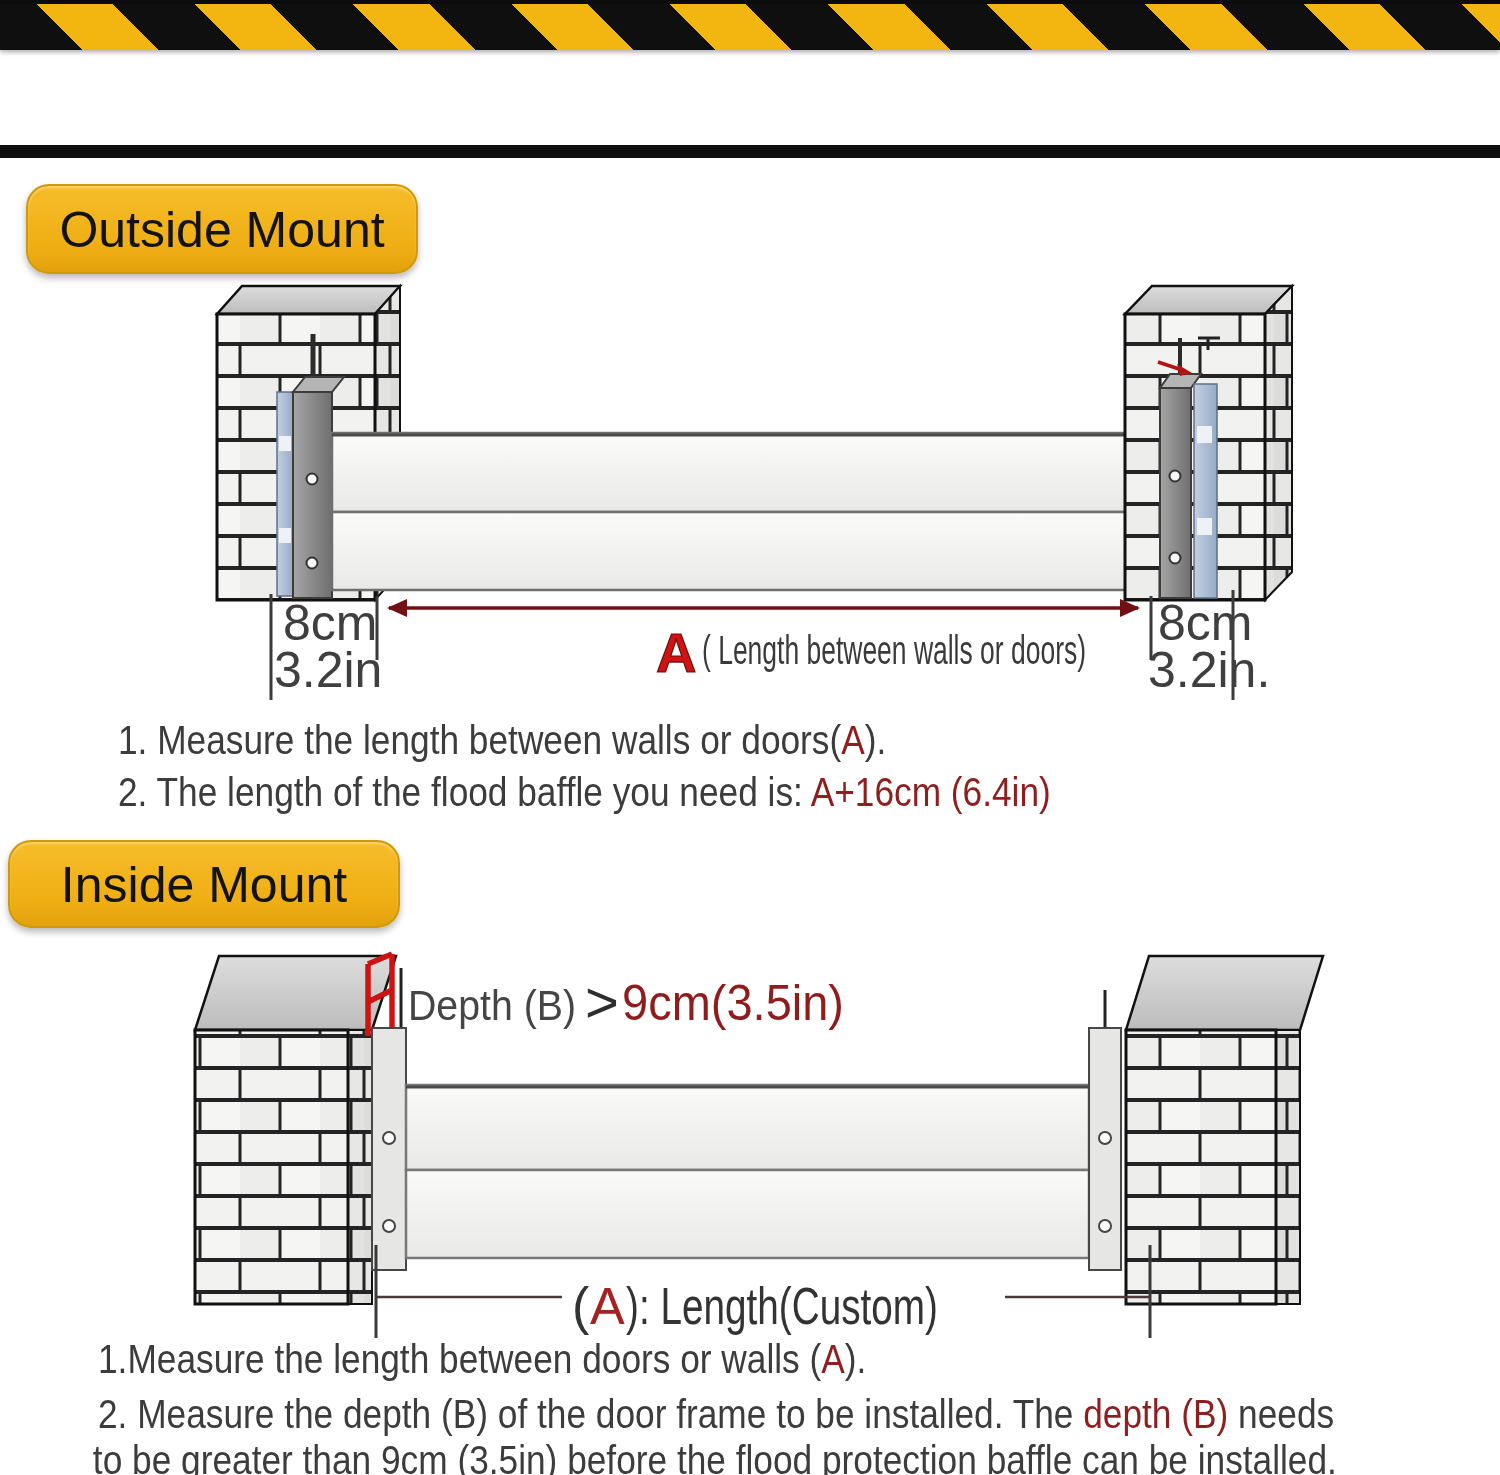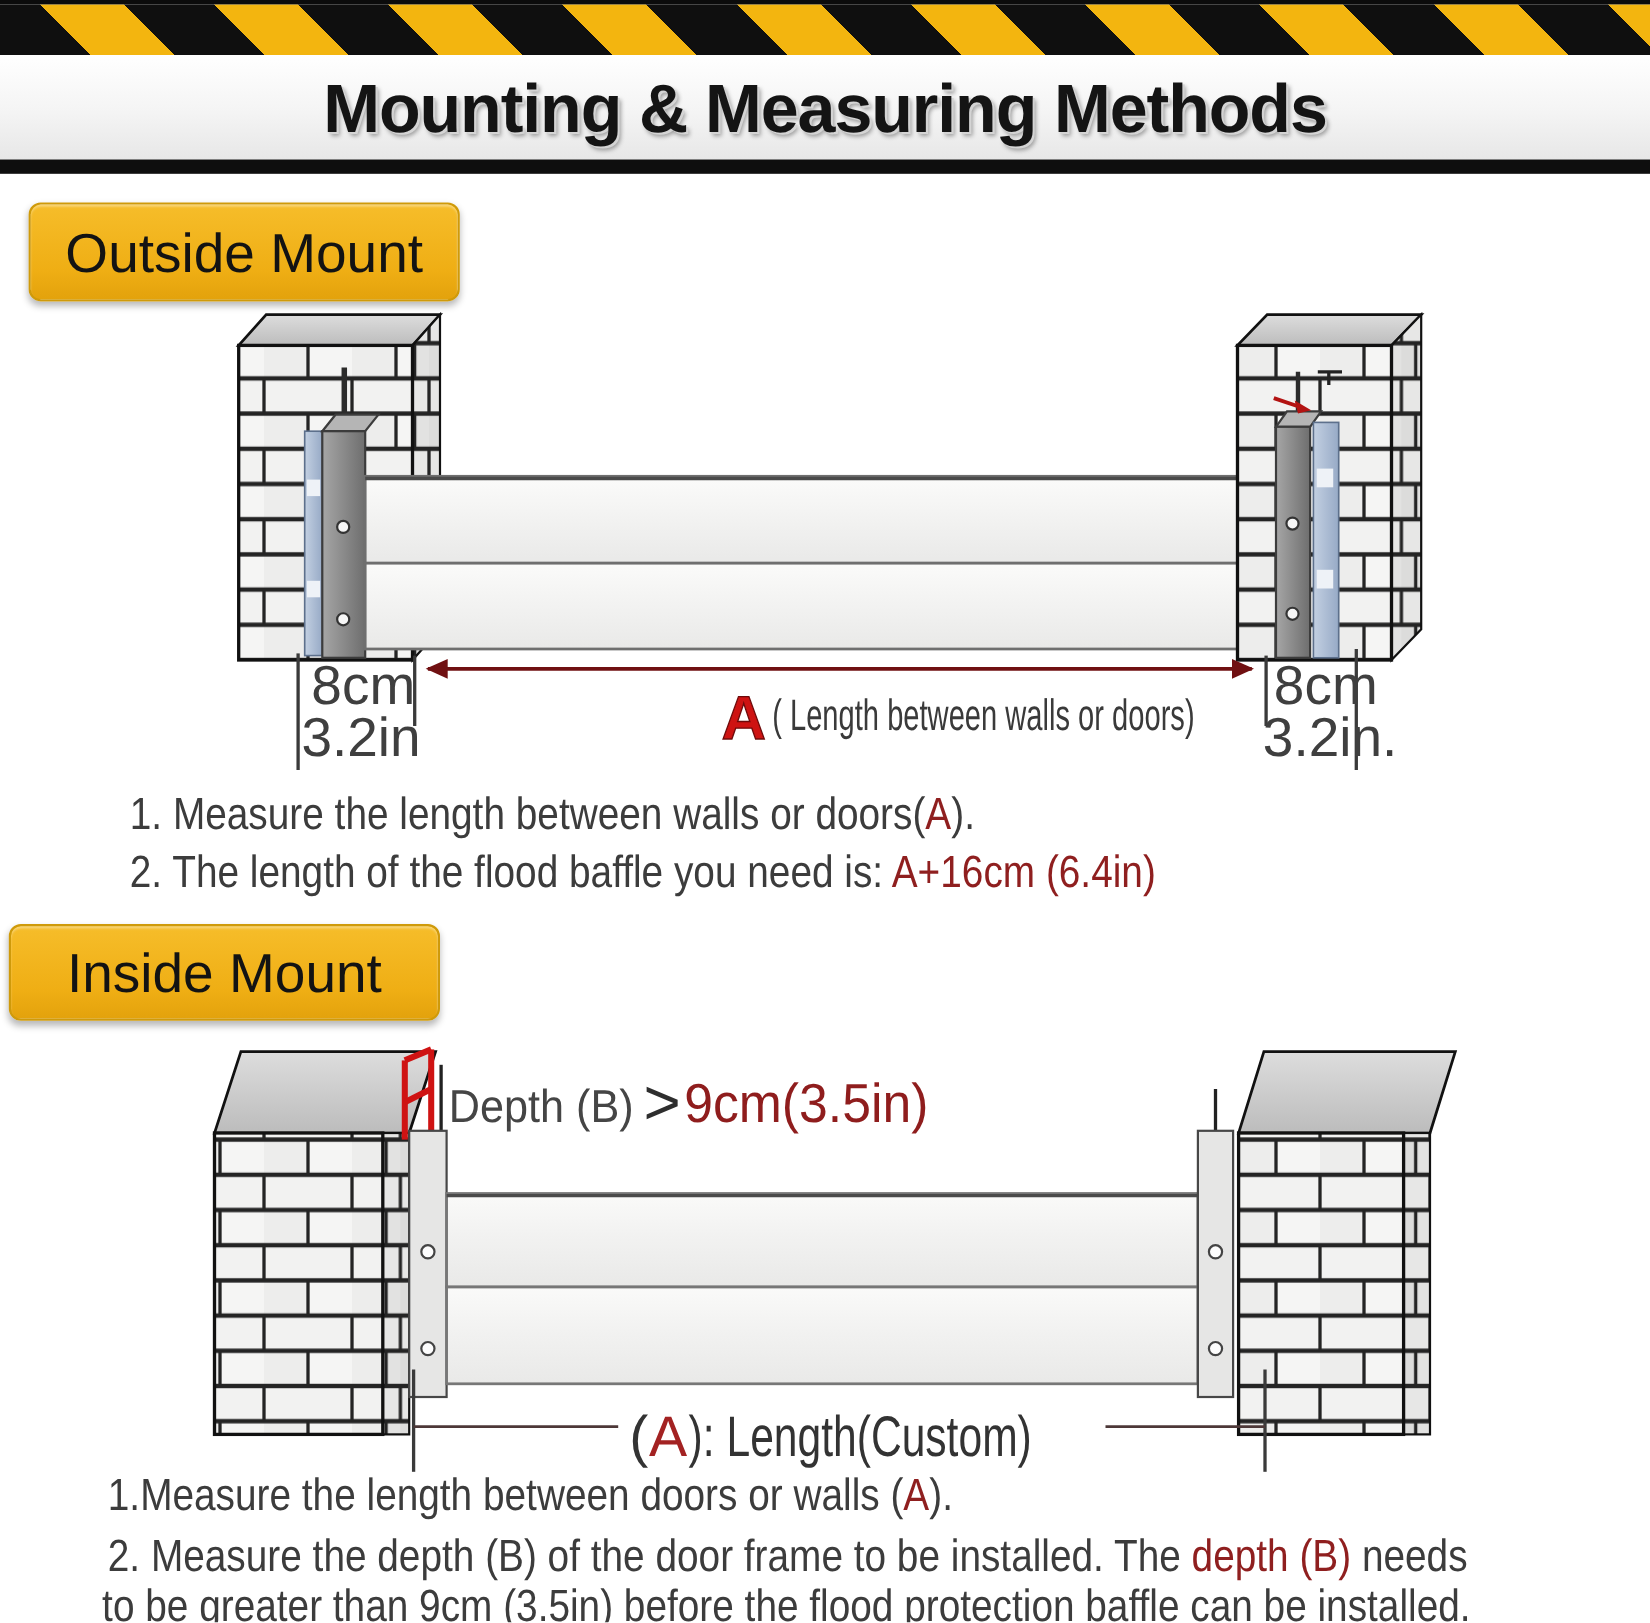--- a/index.html
+++ b/index.html
@@ -10,21 +10,21 @@
         border-top:4px solid #0b0b0b;box-sizing:border-box;
         background:repeating-linear-gradient(45deg,#0f0f0f 0 58px,#f3b50f 58px 112px);
         box-shadow:0 2px 5px rgba(0,0,0,.35);}
   .banner{position:absolute;left:0;top:50px;width:1500px;height:95px;
           background:linear-gradient(180deg,#ffffff 0%,#f4f4f4 55%,#e7e7e7 100%);
           text-align:center;}
   .banner h1{margin:0;line-height:99px;font-size:62px;font-weight:bold;color:#141414;
              letter-spacing:-1px;text-shadow:2px 2px 0 #d4d4d4,3px 4px 4px #9b9b9b;}
   .banner-bar{position:absolute;left:0;top:145px;width:1500px;height:13px;background:#0e0e0e;}
   
-  .badge{position:absolute;width:392px;border-radius:11px;text-align:center;
+  .badge{position:absolute;width:392px;border-radius:23px;text-align:center;
          background:linear-gradient(180deg,#f6bd2a 0%,#efae14 70%,#e3a20c 100%);
          border:2px solid #cf9a0a;box-sizing:border-box;
          box-shadow:0 4px 7px rgba(0,0,0,.28), inset 0 2px 2px rgba(255,255,255,.35);
          color:#131313;font-size:50px;}
   .badge.outside{left:26px;top:184px;height:90px;line-height:88px;}
   .badge.inside{left:8px;top:840px;height:88px;line-height:86px;}
   
   .dg{position:absolute;left:0;width:1500px;}
   .dg text{font-family:"Liberation Sans", sans-serif;}
   
@@ -34,23 +34,20 @@
   .instr-in .iline{line-height:46px;}
   .instr-in .iline.gap{margin-top:9px;}
   .rd{color:#8f1f1f;}
 </style>
 </head>
 <body>
 
 <div class="page">
 
   <div class="tape"></div>
-  <div class="banner">
-    <h1>Mounting &amp; Measuring Methods</h1>
-  </div>
   <div class="banner-bar"></div>
 
   <div class="badge outside">
     <span>Outside Mount</span>
   </div>
 
   <svg class="dg" style="top:280px;height:425px;" viewBox="0 0 1500 425">
     <defs>
       <pattern id="brick1" width="80" height="64" patternUnits="userSpaceOnUse">
         <rect width="80" height="64" fill="#242424"></rect>

